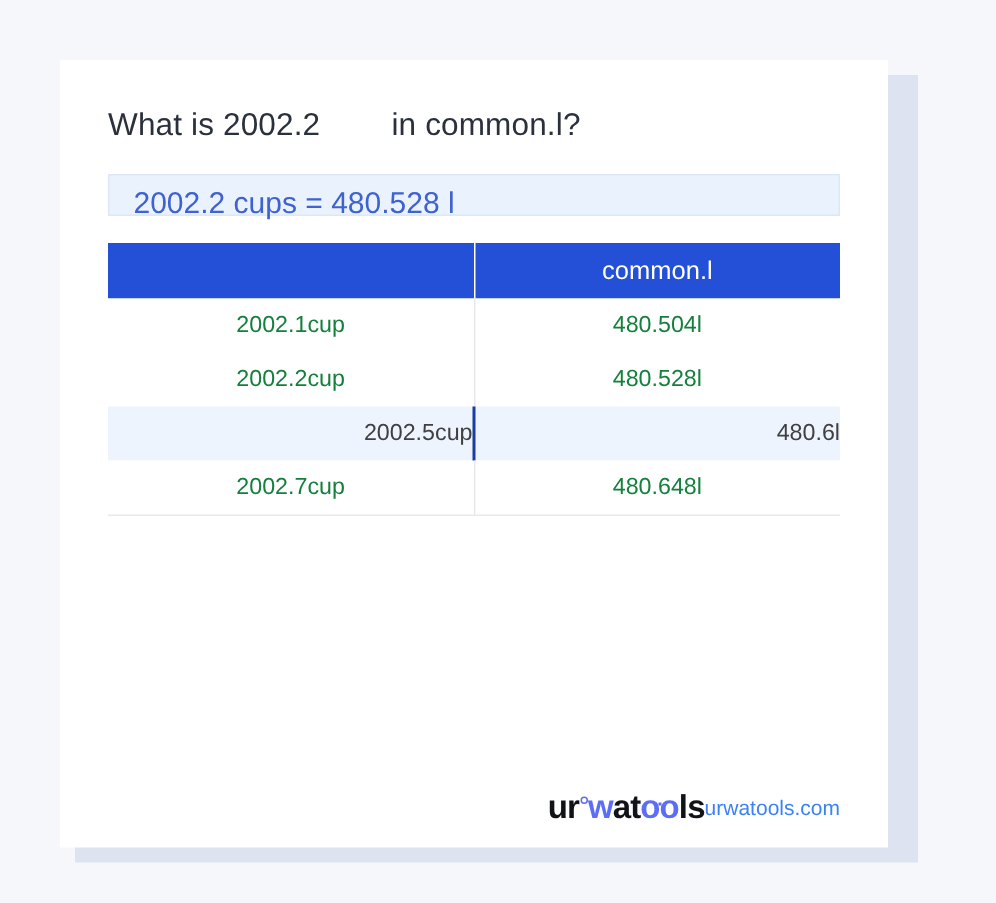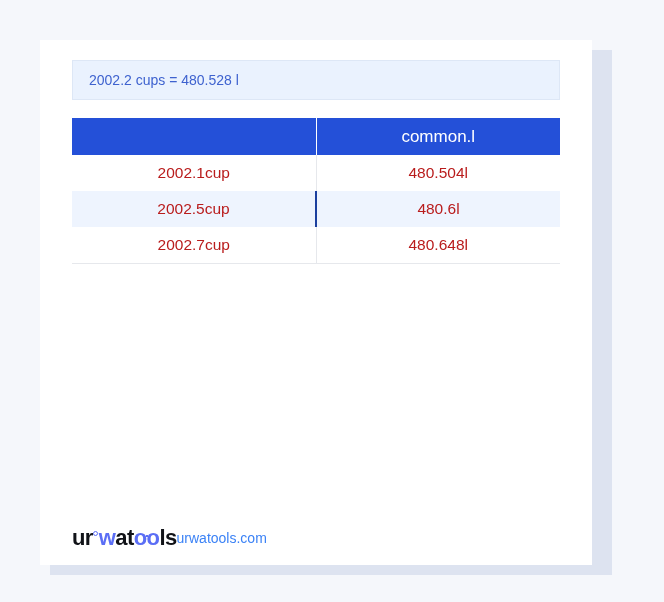--- a/index.html
+++ b/index.html
@@ -49,25 +49,25 @@
     color: #2b313c;
     letter-spacing: 0.1px;
     white-space: pre;
   }
 
   .result-banner {
     margin: 20px 32px 0 32px;
     background: #eaf2fe;
     border: 1px solid #dde7f6;
     box-sizing: border-box;
-    height: 40px;
+    height: 28px;
     line-height: 38px;
     padding-left: 16px;
     color: #3e62cf;
-    font-size: 14px;
+    font-size: 20px;
   }
 
   .conv-table {
     margin: 18px 32px 0 32px;
     width: 488px;
     border-collapse: collapse;
     table-layout: fixed;
     border-bottom: 1px solid #e6e8ec;
   }
 
@@ -82,43 +82,44 @@
   }
   .conv-table th.col-left {
     border-right: 1px solid #ffffff;
   }
 
   .conv-table td {
     height: 36px;
     padding: 0;
     text-align: center;
     font-size: 15.5px;
-    color: #b91c1c;
+    color: #15803d;
     background: #ffffff;
   }
   .conv-table td.col-left {
     border-right: 1px solid #e6e8ec;
   }
 
   .conv-table tr.highlight td {
     background: #eef4fe;
-    color: #b91c1c;
+    color: #404040;
+    text-align: right;
   }
   .conv-table tr.highlight td.col-left {
     border-right: 2px solid #1b3f9e;
   }
 
   .footer {
     position: absolute;
     left: 32px;
     right: 32px;
     bottom: 14px;
     display: flex;
     align-items: center;
-    justify-content: flex-start;
+    justify-content: flex-end;
   }
 
   .logo {
     font-size: 22px;
     font-weight: 700;
     letter-spacing: -0.6px;
     color: #111318;
     display: flex;
     align-items: baseline;
   }
@@ -156,34 +157,39 @@
 </style>
 </head>
 <body>
 
 <div class="page">
 
   <div class="card-shadow"></div>
 
   <div class="card">
 
+    <h1 class="card-title">What is 2002.2        in common.l?</h1>
 
     <div class="result-banner">2002.2 cups = 480.528 l</div>
 
     <table class="conv-table">
       <thead>
         <tr>
           <th class="col-left"></th>
           <th class="col-right">common.l</th>
         </tr>
       </thead>
       <tbody>
         <tr>
           <td class="col-left">2002.1cup</td>
           <td class="col-right">480.504l</td>
+        </tr>
+        <tr>
+          <td class="col-left">2002.2cup</td>
+          <td class="col-right">480.528l</td>
         </tr>
         <tr class="highlight">
           <td class="col-left">2002.5cup</td>
           <td class="col-right">480.6l</td>
         </tr>
         <tr>
           <td class="col-left">2002.7cup</td>
           <td class="col-right">480.648l</td>
         </tr>
       </tbody>

